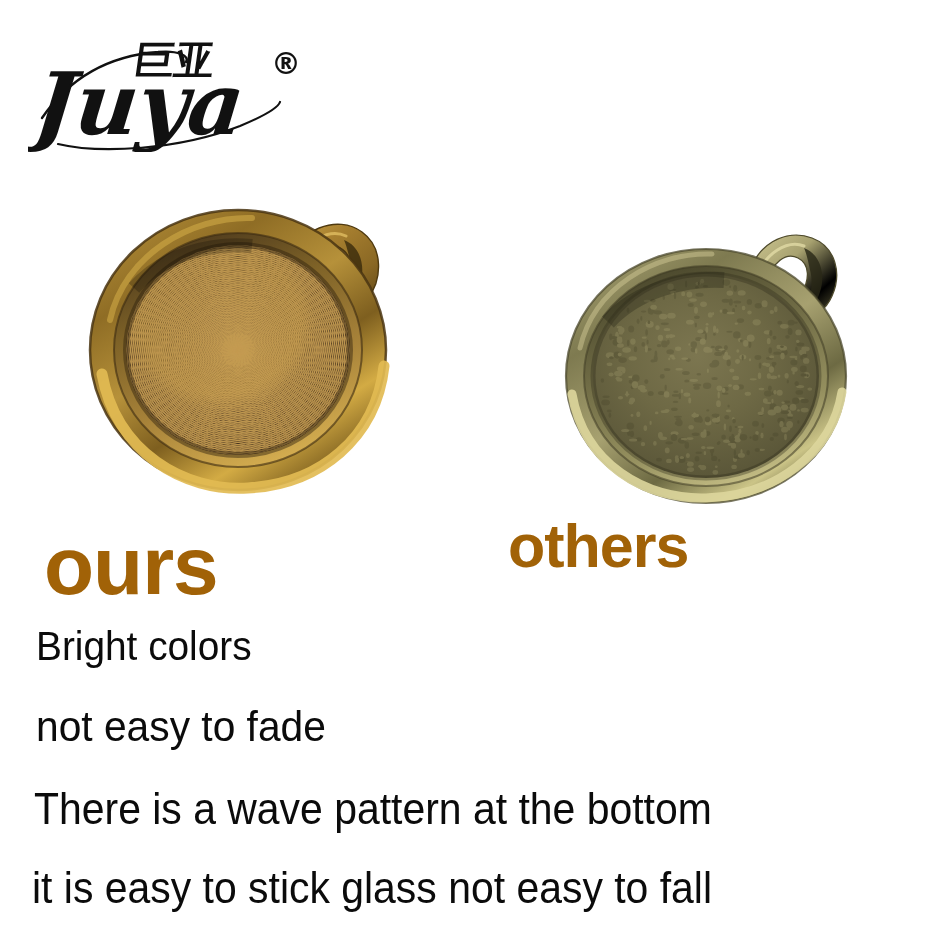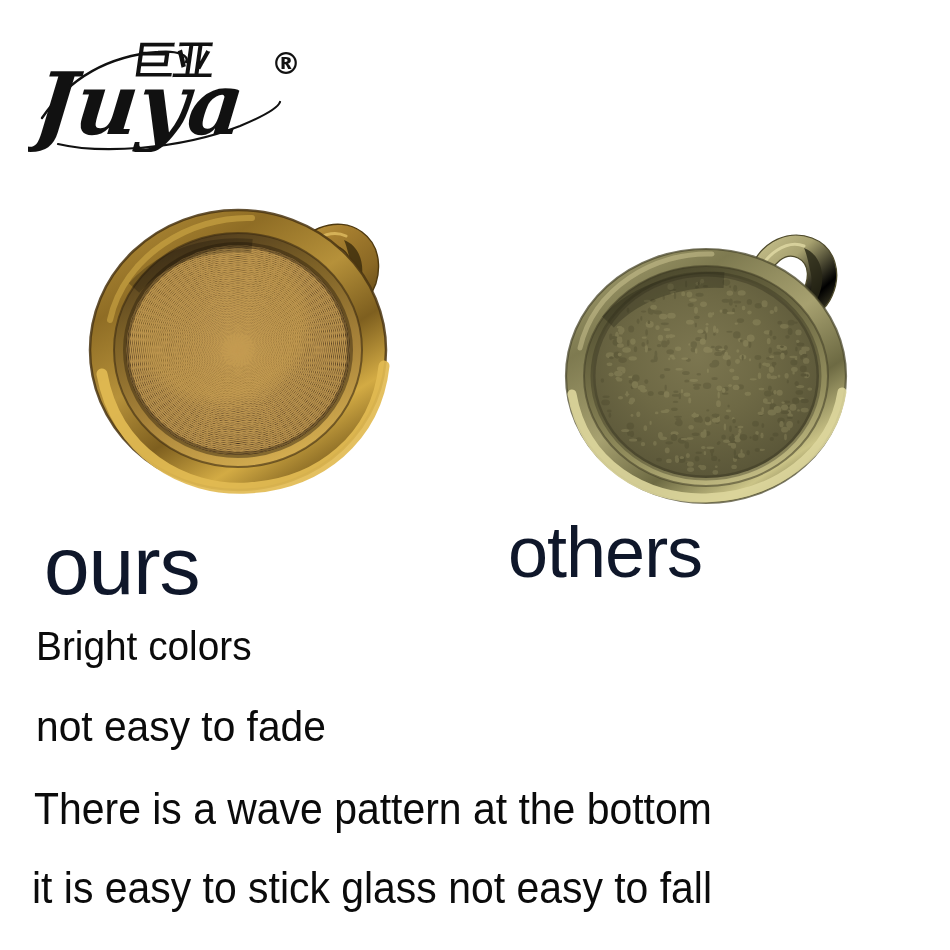--- a/index.html
+++ b/index.html
@@ -16,29 +16,29 @@
   .logo-wrap{position:absolute;left:28px;top:22px;width:300px;height:130px;}
   .logo-svg{display:block;width:300px;height:130px;}
 
   
   .pendant{position:absolute;}
   .pendant svg{display:block;overflow:visible;}
 
   
   .big-label{
     position:absolute;
-    color:#0f172a;
+    color:#a16207;
     font-family:"Liberation Sans", sans-serif;
-    font-weight:400;
+    font-weight:700;
     letter-spacing:-1px;
     white-space:nowrap;
     line-height:1;
   }
   #label-ours{left:44px;top:525px;font-size:82px;}
-  #label-others{left:508px;top:516px;font-size:72px;}
+  #label-others{left:508px;top:516px;font-size:61px;}
 
   
   .feat{
     position:absolute;
     color:#0b0b0b;
     font-family:"Liberation Sans Narrow","Liberation Sans", sans-serif;
     font-weight:400;
     white-space:nowrap;
     line-height:1;
     transform-origin:left center;

